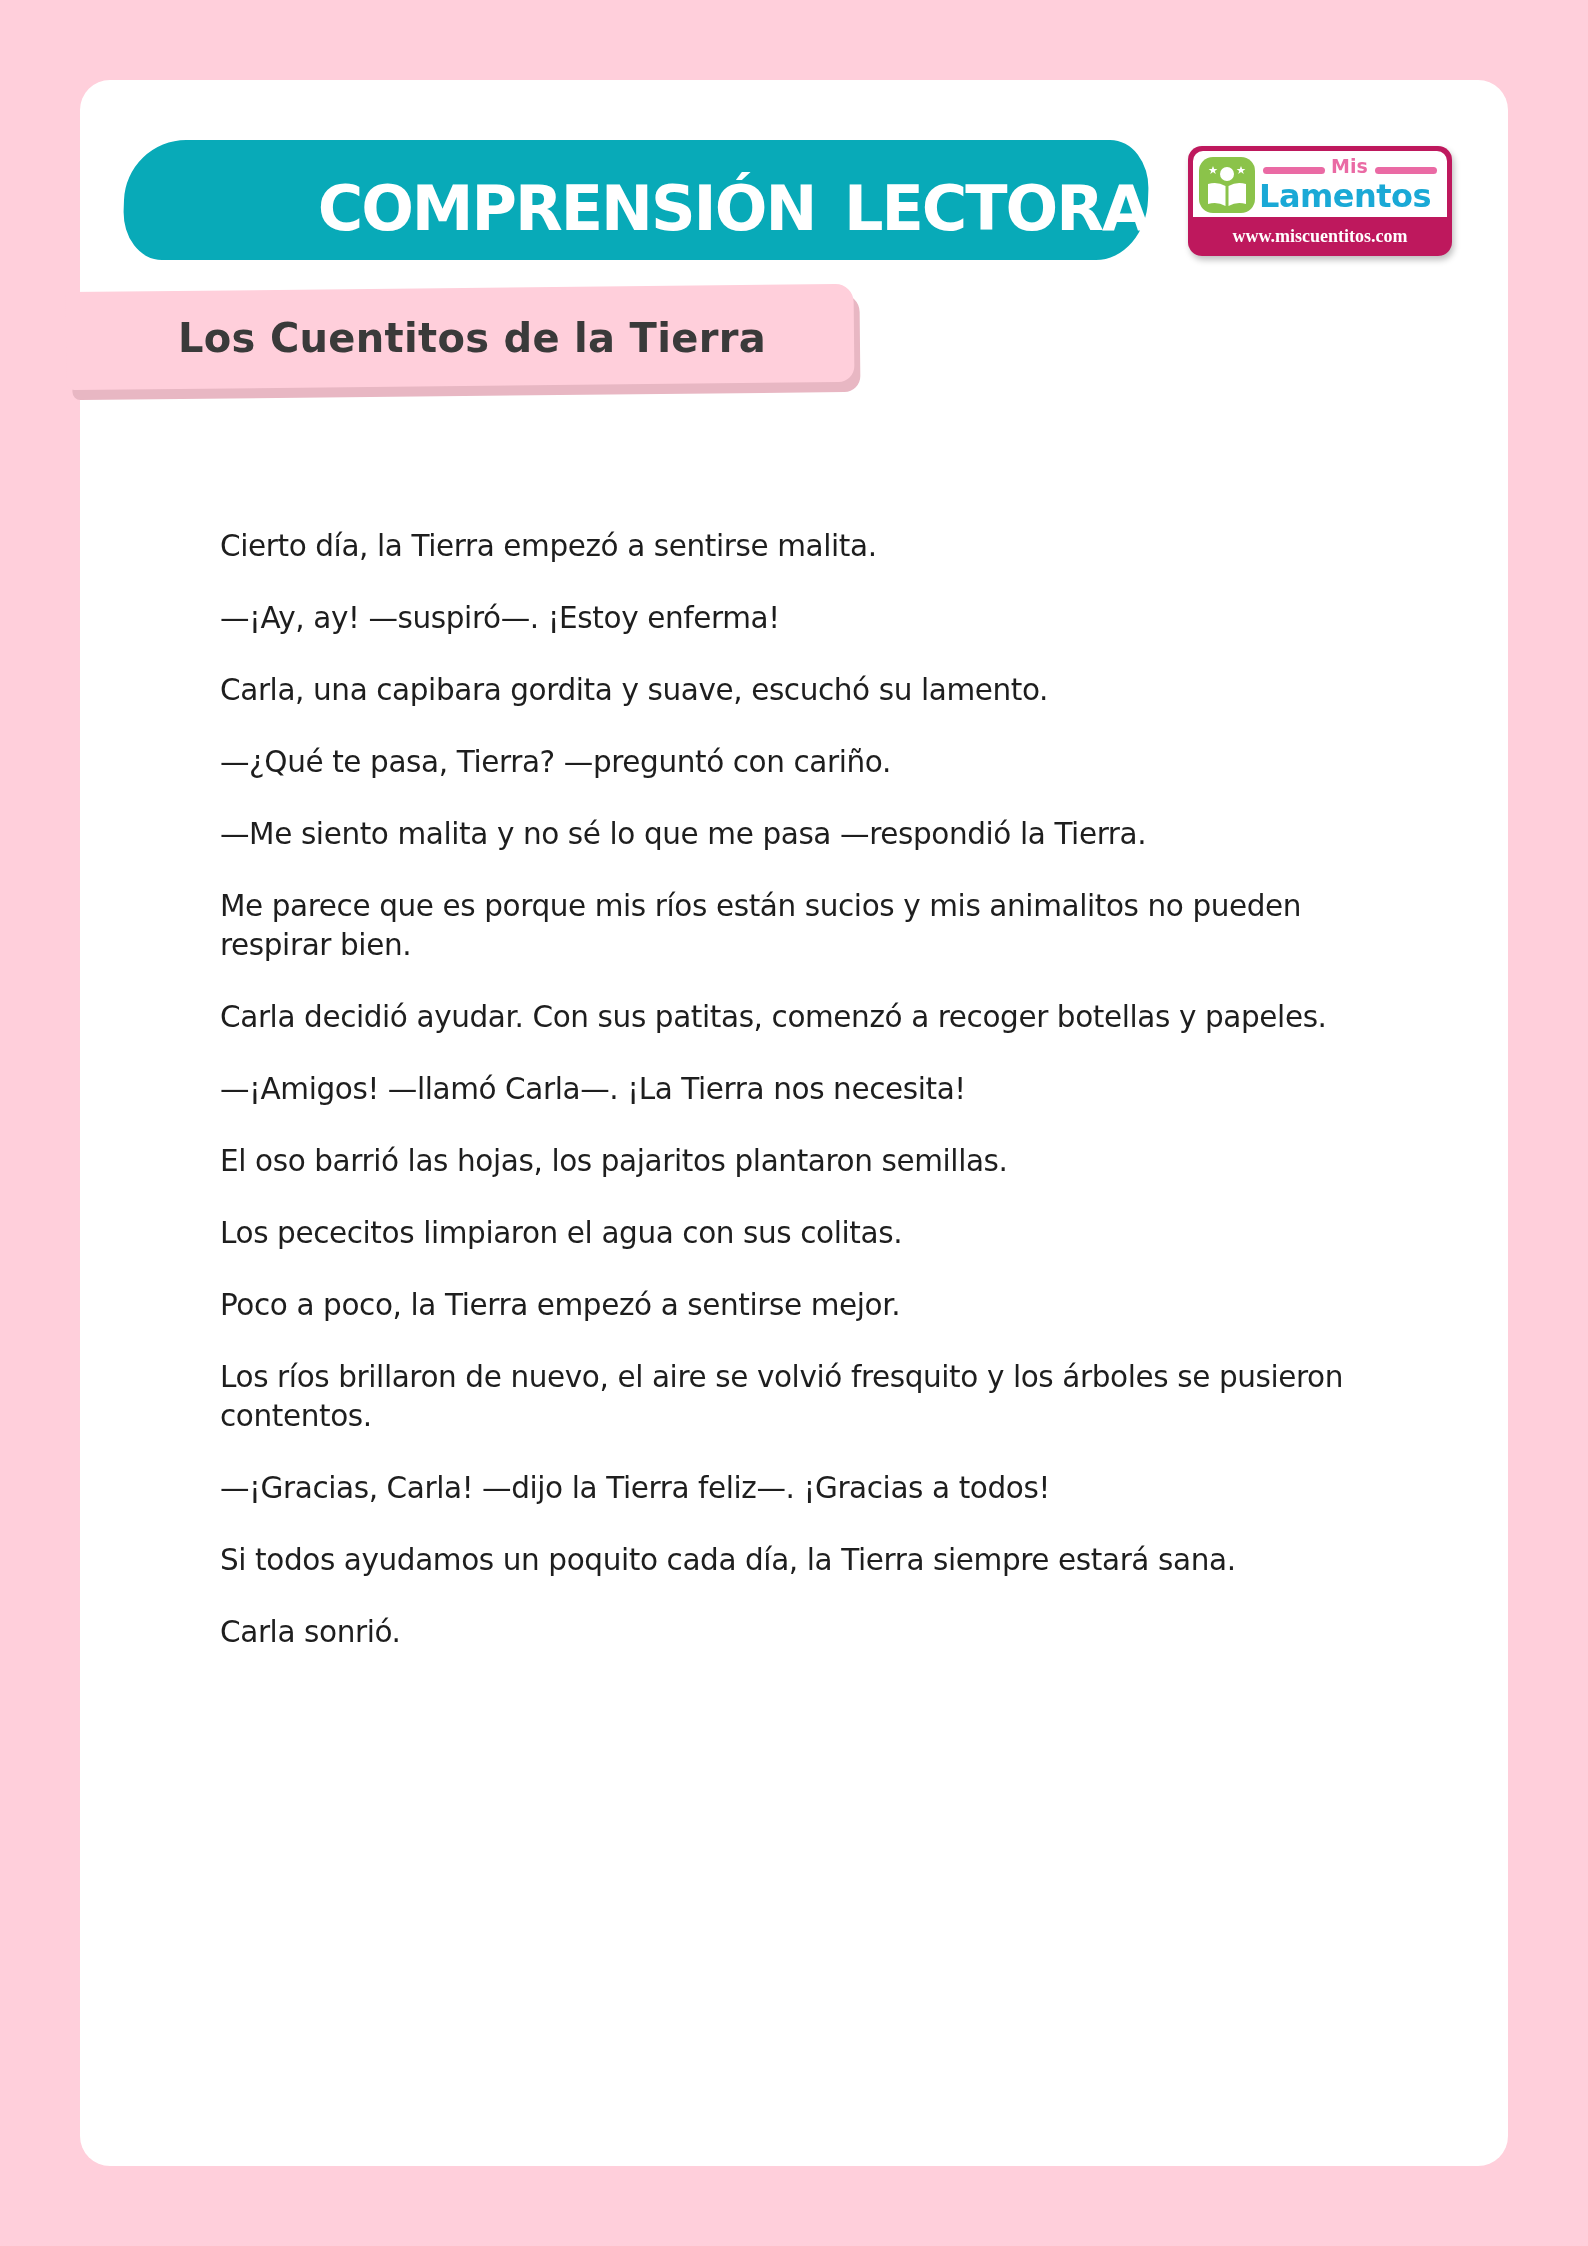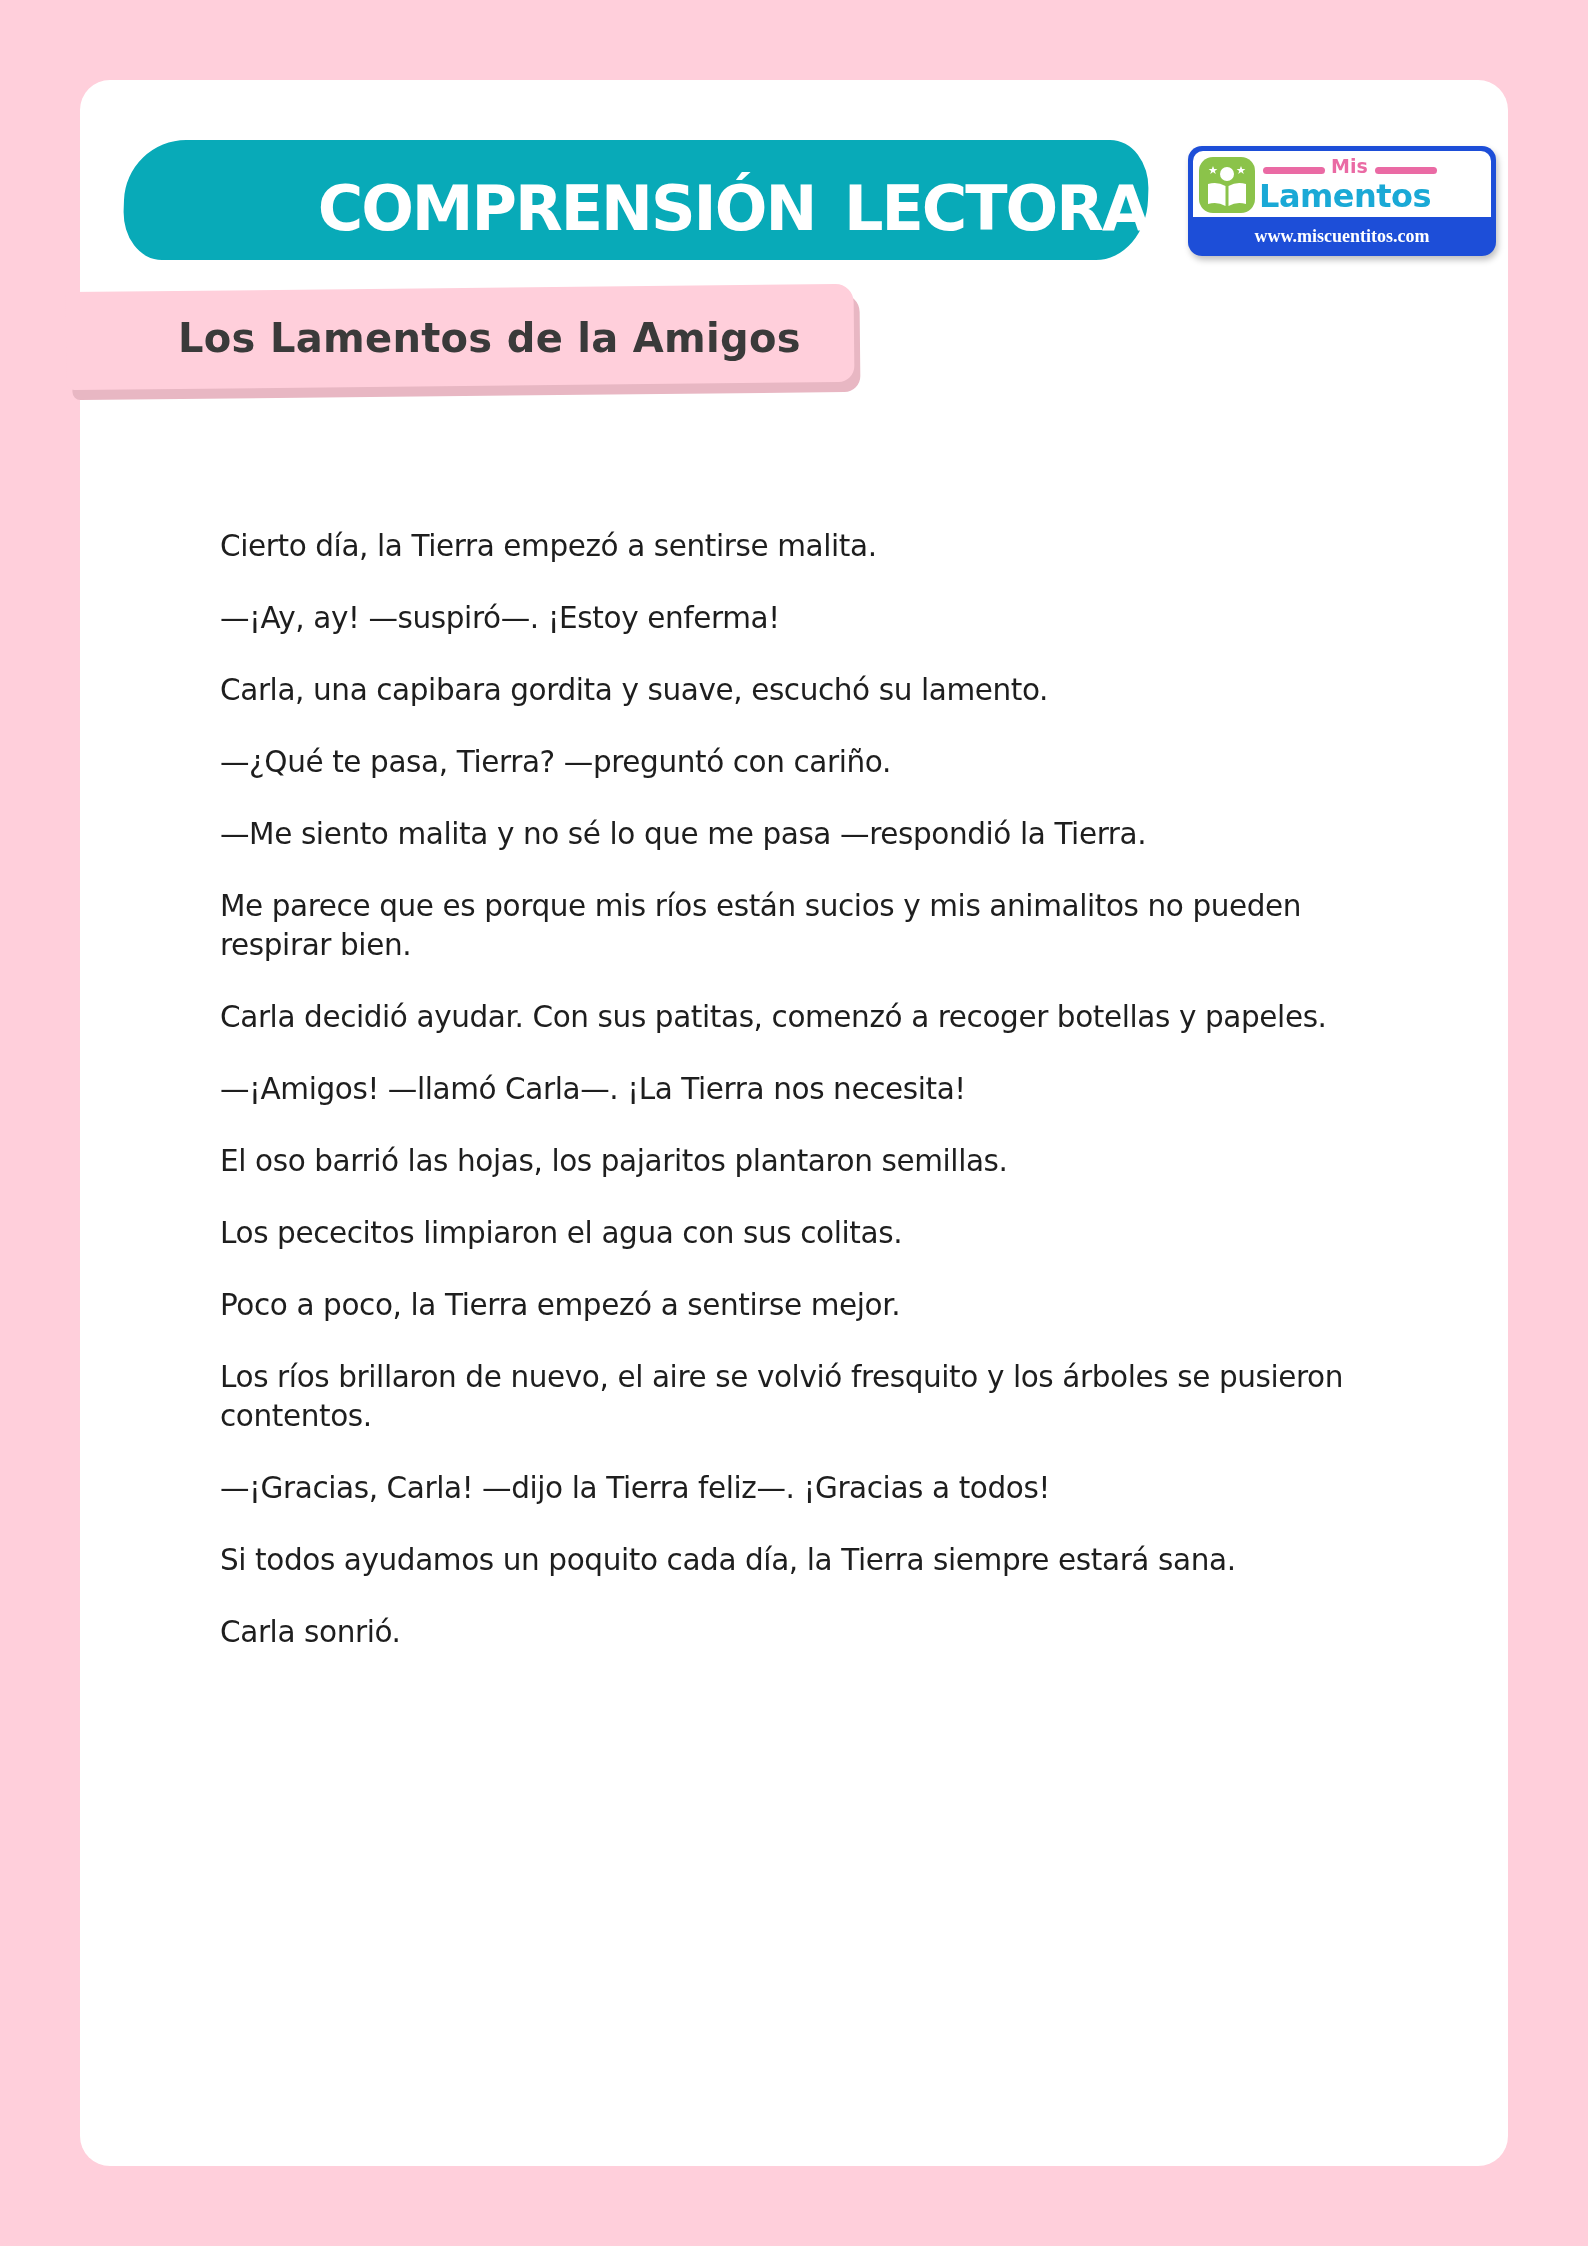--- a/index.html
+++ b/index.html
@@ -38,22 +38,22 @@
       letter-spacing: -2px;
       color: #ffffff;
       line-height: 108px;
       text-transform: lowercase;
       font-variant: small-caps;
     }
     
     .logo {
       position: absolute;
       left: 1188px; top: 146px;
-      width: 308px; height: 110px;
-      background: #1d4ed8;
+      width: 264px; height: 110px;
+      background: #be185d;
       border-radius: 14px;
       box-shadow: 2px 4px 6px rgba(0,0,0,0.25);
     }
     .logo-inner {
       position: absolute;
       left: 5px; top: 5px; right: 5px; height: 66px;
       background: #ffffff;
       border-radius: 10px 10px 0 0;
     }
     .logo-icon {
@@ -150,21 +150,21 @@
     <div class="logo-line" style="left:182px;width:62px;"></div>
     <div class="logo-mis">Mis</div>
     <div class="logo-cuentitos">Lamentos</div>
   </div>
   <div class="logo-url">www.miscuentitos.com</div>
 </div>
 
 <div class="story-tab">
   <div class="story-tab-shadow"></div>
   <div class="story-tab-face"></div>
-  <div class="story-title">Los Lamentos de la Amigos</div>
+  <div class="story-title">Los Cuentitos de la Tierra</div>
 </div>
 
 <div class="story">
   <p>Cierto día, la Tierra empezó a sentirse malita.</p>
   <p>—¡Ay, ay! —suspiró—. ¡Estoy enferma!</p>
   <p>Carla, una capibara gordita y suave, escuchó su lamento.</p>
   <p>—¿Qué te pasa, Tierra? —preguntó con cariño.</p>
   <p>—Me siento malita y no sé lo que me pasa —respondió la Tierra.</p>
   <p>Me parece que es porque mis ríos están sucios y mis animalitos no pueden respirar bien.</p>
   <p>Carla decidió ayudar. Con sus patitas, comenzó a recoger botellas y papeles.</p>

